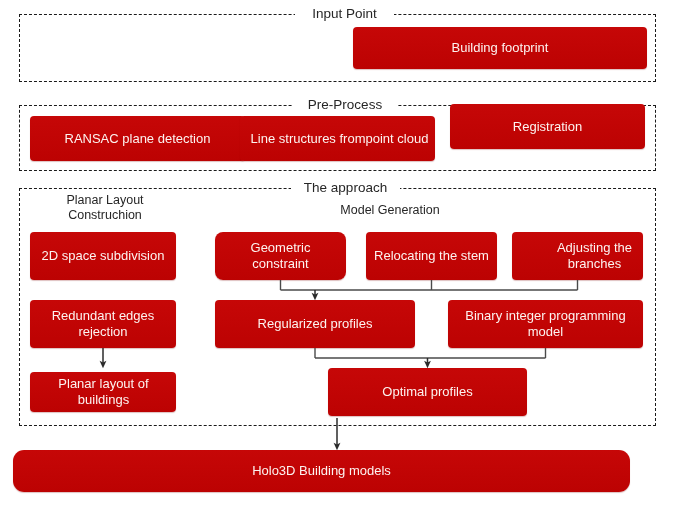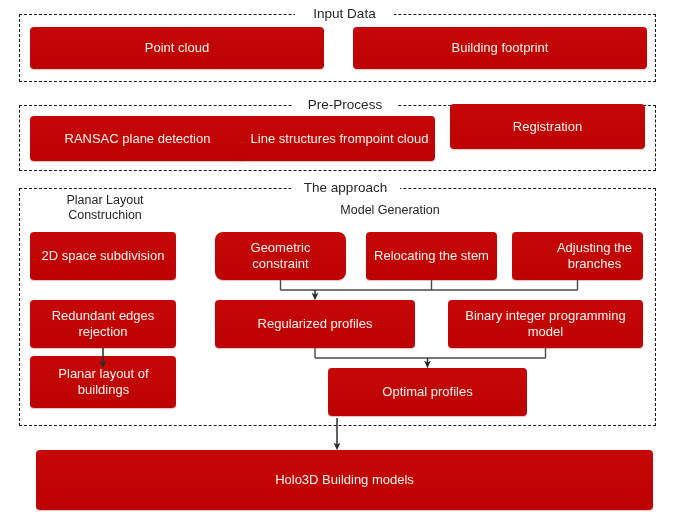--- a/index.html
+++ b/index.html
@@ -68,53 +68,52 @@
     height: 513px;
     pointer-events: none;
   }
 </style>
 </head>
 <body>
 
 <div id="canvas">
 
   <div class="group" style="left:19px; top:14px; width:637px; height:68px;"></div>
-  <div class="group-label" style="left:295px; top:6px; width:85px;">Input Data</div>
+  <div class="group-label" style="left:295px; top:6px; width:85px;">Input Point</div>
 
-  <div class="node" style="left:30px; top:27px; width:294px; height:42px;">Point cloud</div>
   <div class="node" style="left:353px; top:27px; width:294px; height:42px;">Building footprint</div>
 
   <div class="group" style="left:19px; top:105px; width:637px; height:66px;"></div>
   <div class="group-label" style="left:292px; top:97px; width:92px;">Pre-Process</div>
 
   <div class="node two-line" style="left:30px; top:116px; width:215px; height:45px;">RANSAC plane detection</div>
   <div class="node two-line" style="left:240px; top:116px; width:195px; height:45px;padding-left:10px;">Line structures frompoint cloud</div>
   <div class="node two-line" style="left:450px; top:104px; width:195px; height:45px;">Registration</div>
 
   <div class="group" style="left:19px; top:188px; width:637px; height:238px;"></div>
   <div class="group-label" style="left:291px; top:180px; width:95px;">The approach</div>
 
   <div class="col-label" style="left:40px; top:193px; width:130px;">Planar Layout
 Construchion</div>
   <div class="col-label" style="left:300px; top:203px; width:180px;">Model Generation</div>
 
   <div class="node two-line" style="left:30px; top:232px; width:146px; height:48px;">2D space subdivision</div>
   <div class="node two-line" style="left:30px; top:300px; width:146px; height:48px;text-align:center;">Redundant edges rejection</div>
-  <div class="node two-line" style="left:30px; top:356px; width:146px; height:52px;padding-left:7px;">Planar layout of buildings</div>
+  <div class="node two-line" style="left:30px; top:372px; width:146px; height:40px;padding-left:7px;">Planar layout of buildings</div>
 
   <div class="node two-line" style="left:215px; top:232px; width:131px; height:48px;border-radius:8px;">Geometric constraint</div>
   <div class="node two-line" style="left:366px; top:232px; width:131px; height:48px;">Relocating the stem</div>
   <div class="node two-line" style="left:512px; top:232px; width:131px; height:48px;padding-left:40px;">Adjusting the branches</div>
 
   <div class="node" style="left:215px; top:300px; width:200px; height:48px;">Regularized profiles</div>
   <div class="node two-line" style="left:448px; top:300px; width:195px; height:48px;">Binary integer programming model</div>
 
   <div class="node" style="left:328px; top:368px; width:199px; height:48px;">Optimal profiles</div>
 
-  <div class="node" style="left:36px; top:450px; width:617px; height:60px;">Holo3D Building models</div>
+  <div class="node" style="left:13px; top:450px; width:617px; height:42px;border-radius:11px;">Holo3D Building models</div>
 
   <svg class="connectors" viewBox="0 0 675 513">
     <defs>
       <marker id="arrowhead" markerWidth="9" markerHeight="8" refX="4.3" refY="4" orient="auto" markerUnits="userSpaceOnUse">
         <path d="M0.5,0.6 L8,4 L0.5,7.4 L2.3,4 Z" fill="#2b2b2b"></path>
       </marker>
     </defs>
 
     <line x1="103" y1="348" x2="103" y2="364.5" stroke="#2b2b2b" stroke-width="1.5" marker-end="url(#arrowhead)"></line>
 

